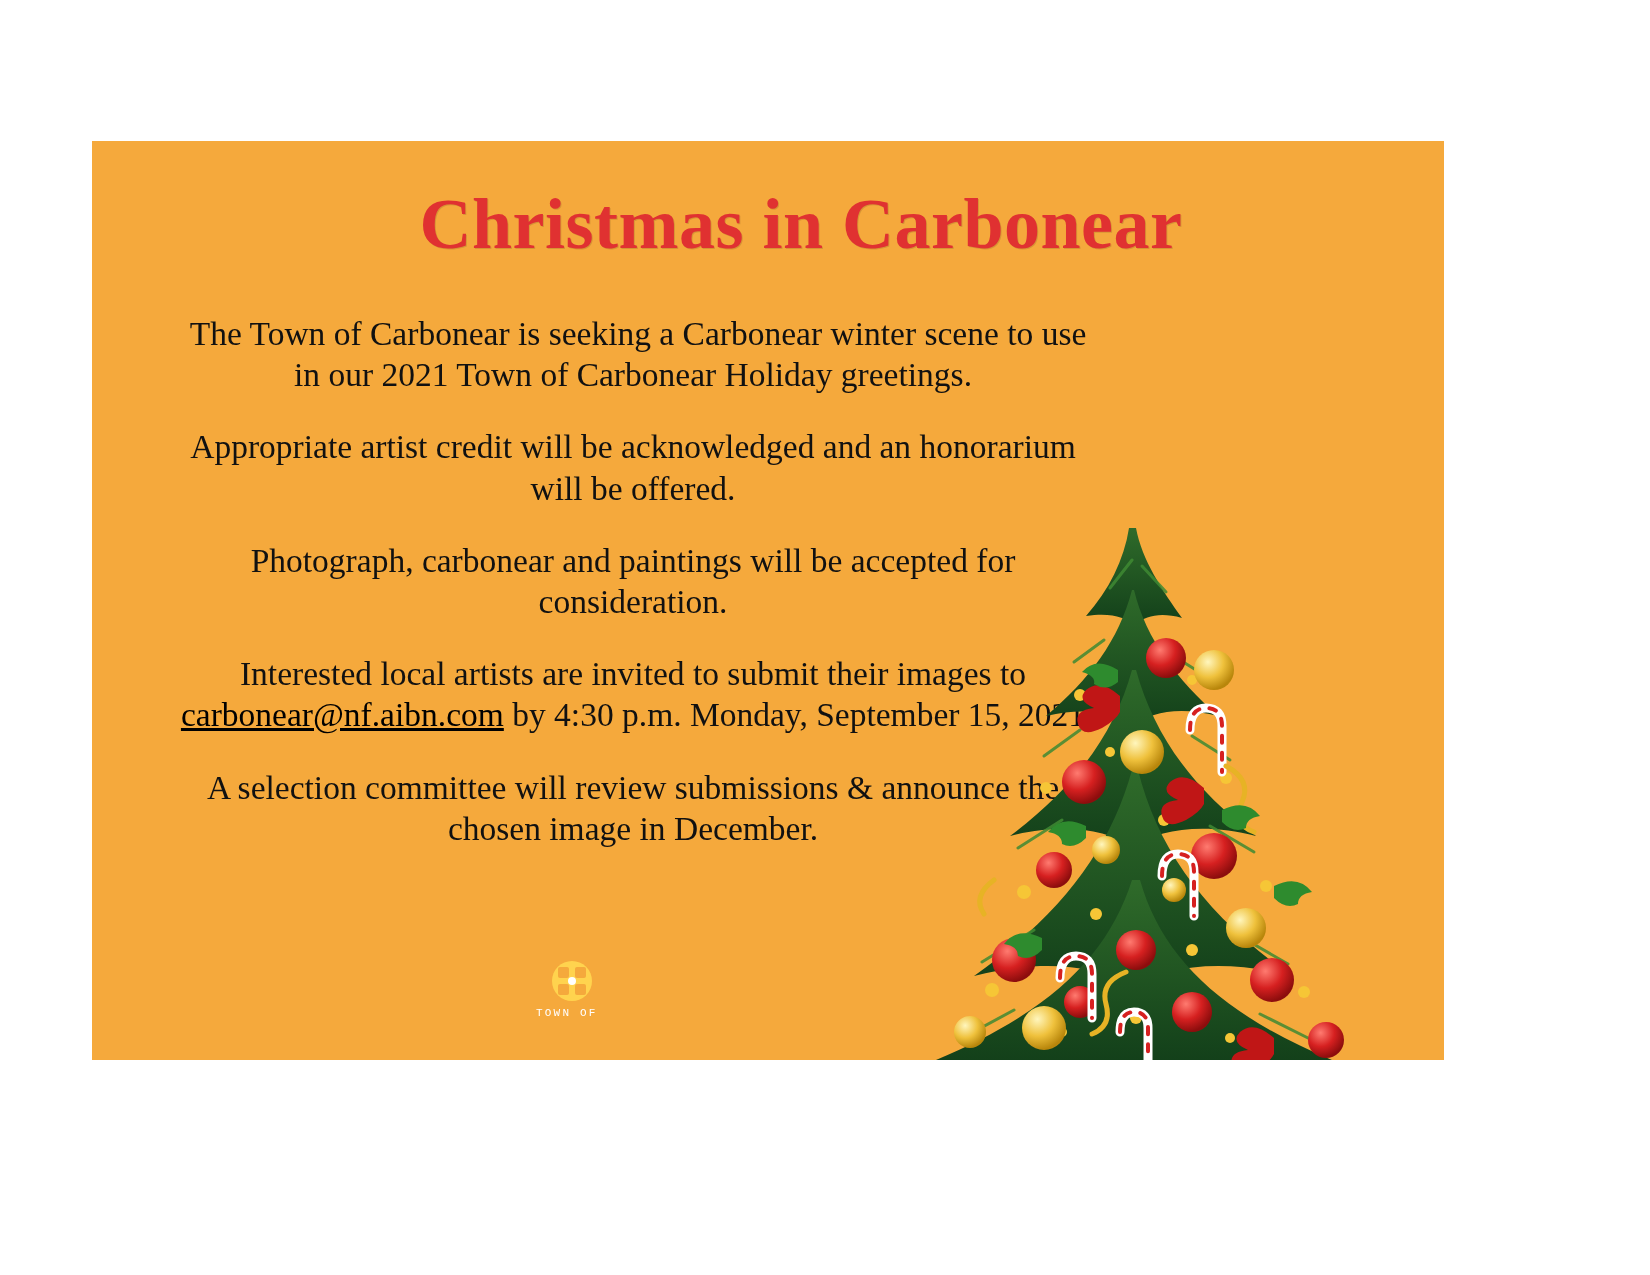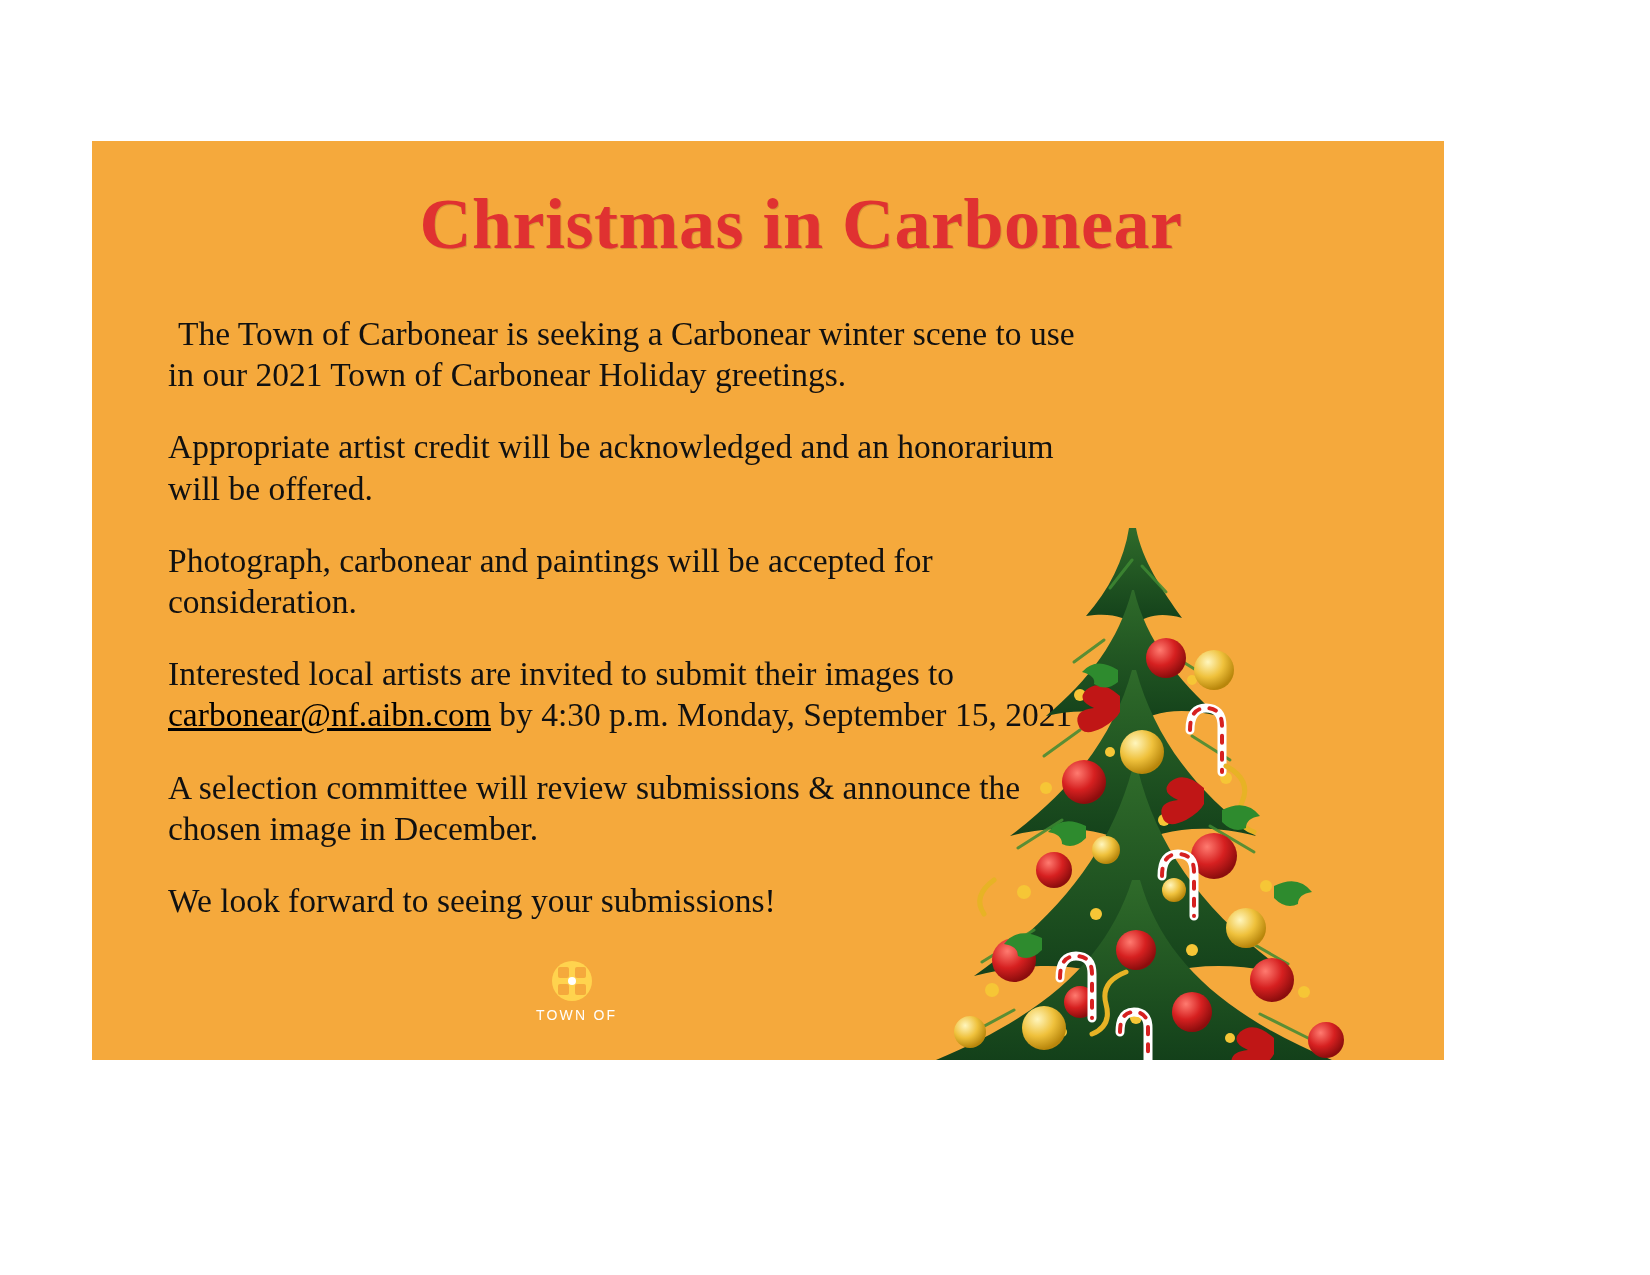--- a/index.html
+++ b/index.html
@@ -44,20 +44,21 @@
 
   #body-text {
     position: absolute;
     left: 76px;
     top: 172px;
     width: 930px;
     color: #111111;
     font-family: "Liberation Serif", serif;
     font-size: 33.5px;
     line-height: 1.23;
+    text-align: center;
   }
   #body-text p {
     margin: 0 0 31px 0;
   }
   #body-text p:first-child {
     text-indent: 10px;
   }
   .email-link {
     color: #000000;
     text-decoration: underline;
@@ -96,22 +97,22 @@
     position: absolute;
     left: 16px; top: 16px;
     width: 8px; height: 8px;
     background: #ffffff;
     border-radius: 50%;
   }
   #logo-sub {
     position: absolute;
     left: 92px;
     top: 46px;
-    font-family: Liberation Sans, sans-serif;
-    font-size: 14px;
+    font-family: Liberation Mono, monospace;
+    font-size: 11px;
     letter-spacing: 2.2px;
     color: #ffffff;
     text-align: center;
   }
   #logo-name {
     position: absolute;
     left: 0px;
     top: 44px;
     font-family: "Liberation Sans", sans-serif;
     font-size: 46px;
@@ -134,21 +135,20 @@
 <div id="poster">
 
   <div id="title">Christmas in Carbonear</div>
 
   <div id="body-text">
     <p>The Town of Carbonear is seeking a Carbonear winter scene to use in our 2021 Town of Carbonear Holiday greetings.</p>
     <p>Appropriate artist credit will be acknowledged and an honorarium will be offered.</p>
     <p>Photograph, carbonear and paintings will be accepted for consideration.</p>
     <p><span>Interested local artists are invited to submit their images to </span><a class="email-link" href="#">carbonear@nf.aibn.com</a><span> by 4:30 p.m.  Monday, September 15, 2021</span></p>
     <p>A selection committee will review submissions &amp; announce the chosen image in December.</p>
-    <p>We look forward to seeing your submissions!</p>
   </div>
 
   <div id="logo">
     <div id="logo-mark">
       <div class="petal p1"></div>
       <div class="petal p2"></div>
       <div class="petal p3"></div>
       <div class="petal p4"></div>
       <div class="center"></div>
     </div>

